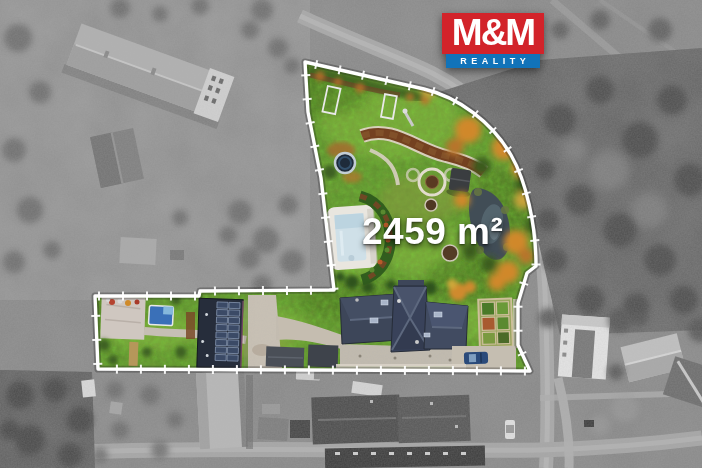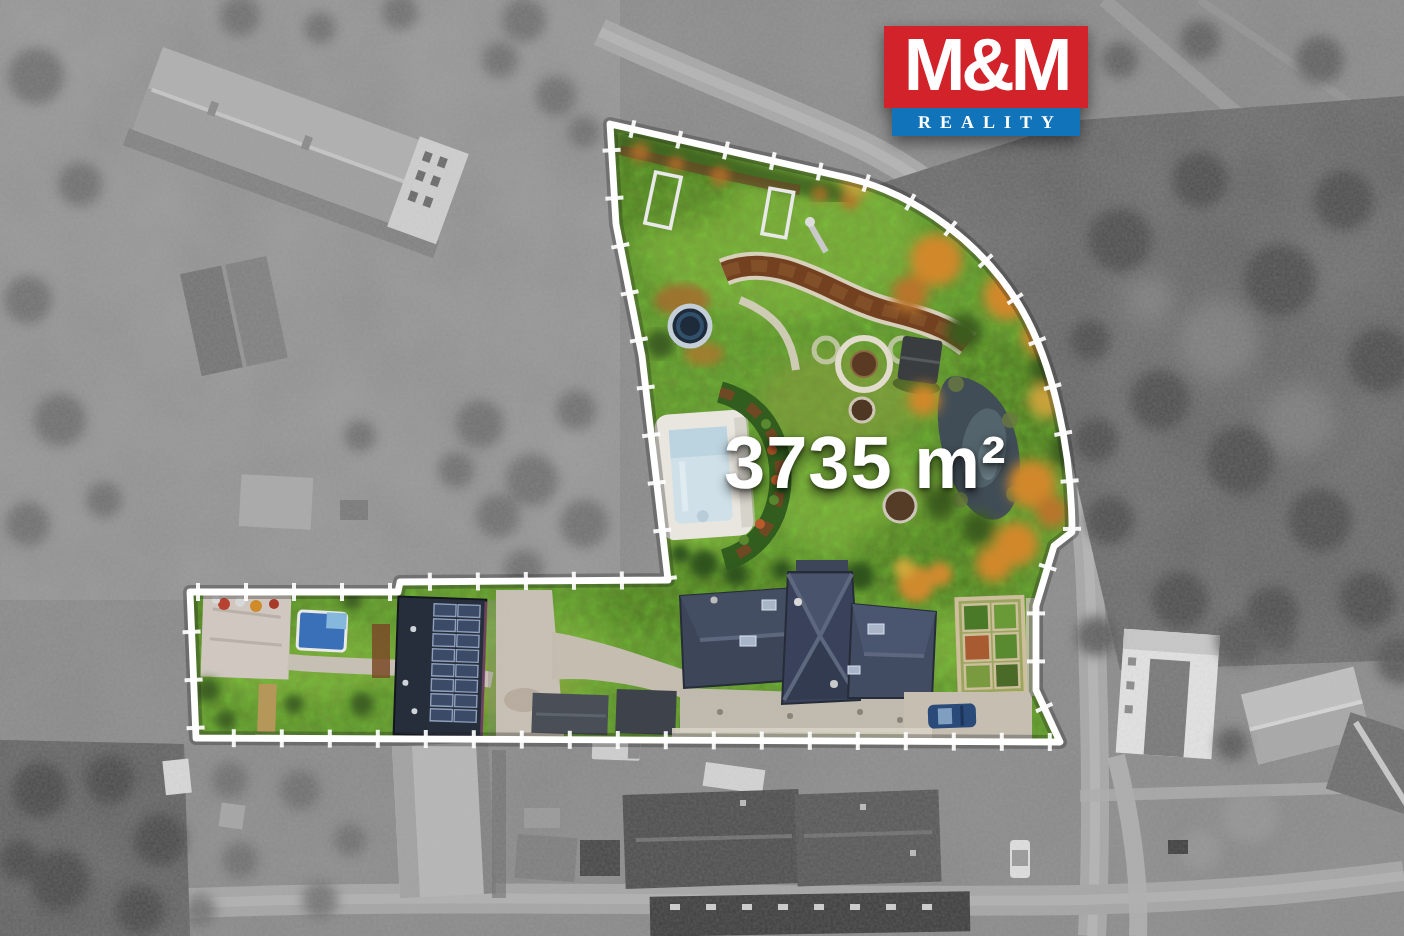--- a/index.html
+++ b/index.html
@@ -14,21 +14,21 @@
     filter:drop-shadow(0 3px 4px rgba(0,0,0,.5));
   }
   .logo-top{
     background:#d2232a;height:41px;display:flex;align-items:center;justify-content:center;
   }
   .logo-top span{
     color:#fff;font-weight:900;font-size:37px;line-height:1;
     letter-spacing:-2px;transform:translateY(-1px);
   }
   .logo-bottom{
-    background:#1173b9;height:14px;margin:0 4px;display:flex;align-items:center;justify-content:center;font-family:Liberation Serif, serif;
+    background:#1173b9;height:14px;margin:0 4px;display:flex;align-items:center;justify-content:center;
   }
   .logo-bottom span{
     color:#fff;font-weight:700;font-size:9px;letter-spacing:4.5px;text-indent:4.5px;line-height:1;
   }
   .area-label{
     position:absolute;left:362px;top:211px;color:#fff;font-weight:800;font-size:37px;
     letter-spacing:0.5px;
     text-shadow:0 3px 6px rgba(0,0,0,.6),0 1px 2px rgba(0,0,0,.5);
     white-space:nowrap;
   }
@@ -617,15 +617,15 @@
 
 <div class="logo">
   <div class="logo-top">
     <span>M&amp;M</span>
   </div>
   <div class="logo-bottom">
     <span>REALITY</span>
   </div>
 </div>
 
-<div class="area-label">3735 m²</div>
+<div class="area-label">2459 m²</div>
 
 </div>
 
 </body></html>

